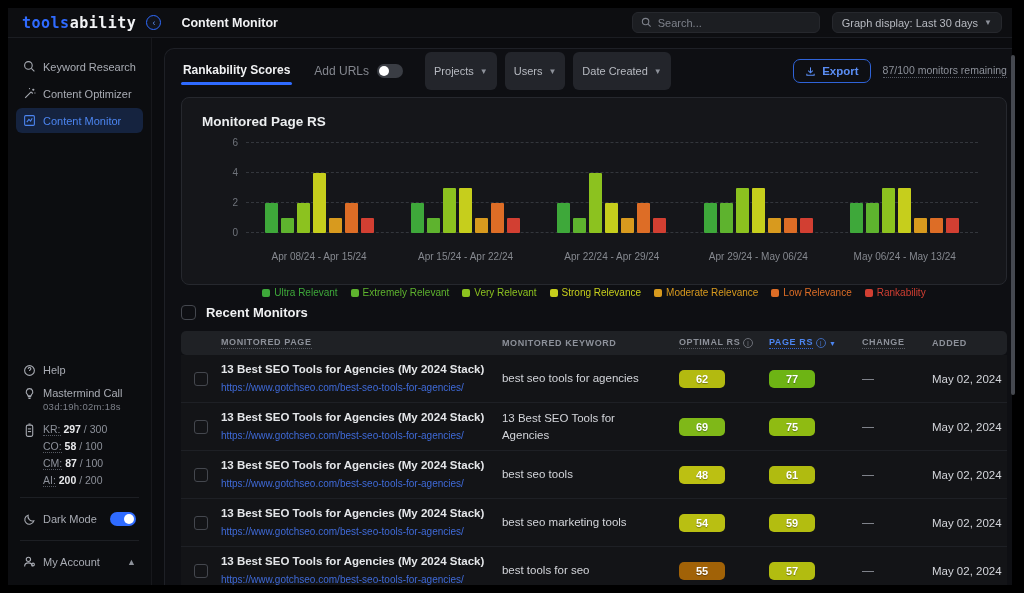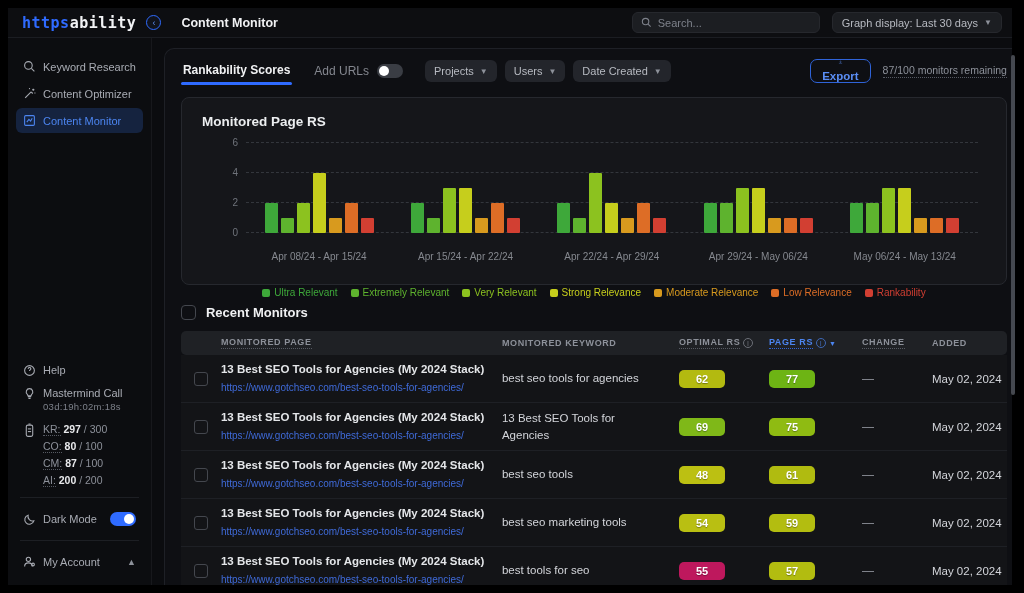--- a/index.html
+++ b/index.html
@@ -62,26 +62,26 @@
   .content-wrap { background:#0e0f13; border:1px solid #1e2026; border-bottom:none;
     border-radius:10px 10px 0 0; height:100%; padding:10px 16px 0 16px; width:860px; }
 
   .toolbar { display:flex; align-items:center; height:30px; }
   .tab { position:relative; color:#f0f1f3; font-size:12px; font-weight:700; padding:0 2px 8px 2px; cursor:pointer; }
   .tab .underline { position:absolute; left:0; right:0; bottom:0; height:3px; background:#2f6bff; border-radius:2px; }
   .addurls { display:flex; align-items:center; gap:8px; margin-left:22px; color:#84878f;
     font-size:12px; cursor:pointer; padding-bottom:6px; }
   .filters { display:flex; gap:8px; margin-left:22px; padding-bottom:6px; }
   .chip { display:flex; align-items:center; gap:6px; background:#23252b; border-radius:6px;
-    height:22px; padding:0 9px; color:#b7bac1; font-size:11px; cursor:pointer; }
+    height:38px; padding:0 9px; color:#b7bac1; font-size:11px; cursor:pointer; }
   .chip .chev, .graph-display .chev { font-size:8px; color:#8d919a; }
   .toolbar-right { margin-left:auto; display:flex; align-items:center; gap:12px; padding-bottom:6px; }
   .export-btn { display:flex; align-items:center; gap:6px; height:24px; padding:0 11px;
     border:1px solid #2f63d8; border-radius:7px; background:transparent; color:#5b8ef5;
-    font-size:11.5px; font-weight:600; cursor:pointer; font-family:inherit;flex-direction:column; }
+    font-size:11.5px; font-weight:600; cursor:pointer; font-family:inherit; }
   .monitors-remaining { color:#8d919a; font-size:10.5px; border-bottom:1px dotted #565a63;
     padding-bottom:1px; cursor:pointer; }
 
   
   .chart-panel { margin-top:8px; height:188px; background:#15161a; border:1px solid #26282e;
     border-radius:8px; padding:16px 20px 0 20px; }
   .chart-title { color:#eceef0; font-size:13.5px; font-weight:700; }
   .plot { position:relative; margin:14px 4px 0 4px; height:110px; }
   .plot-inner { position:absolute; left:40px; right:4px; top:0; height:90px; }
   .gridline { position:absolute; left:0; right:0; border-top:1px dashed #33363c; height:0; }
@@ -126,21 +126,21 @@
   .scrollbar-thumb { position:absolute; right:9px; top:55px; width:4px; height:340px;
     border-radius:2px; background:#45484f; }
 </style>
 </head>
 <body>
 
 <div class="stage">
   <div class="app">
 
     <header class="topbar">
-      <span class="logo"><span class="lr">https</span><span class="la">ability</span></span>
+      <span class="logo"><span class="lr">tools</span><span class="la">ability</span></span>
       <button class="collapse-btn">‹</button>
       <div class="page-title">Content Monitor</div>
       <div class="tb-spacer"></div>
       <div class="search-box">
         <svg width="11" height="11" viewBox="0 0 24 24" fill="none" stroke="#7d818a" stroke-width="2.4">
             <circle cx="10" cy="10" r="7"></circle>
             <line x1="15.5" y1="15.5" x2="21" y2="21"></line>
           </svg>
         <input type="text" placeholder="Search..." style="">
       </div>
@@ -199,21 +199,21 @@
           </div>
           <div class="credits">
             <svg width="13" height="15" viewBox="0 0 24 28" fill="none" stroke="#a9acb4" stroke-width="2">
                 <rect x="6" y="4" width="12" height="21" rx="3"></rect>
                 <line x1="10" y1="2" x2="14" y2="2"></line>
                 <line x1="9" y1="11" x2="15" y2="11"></line>
                 <line x1="9" y1="16" x2="15" y2="16"></line>
               </svg>
             <div class="credit-rows">
                 <div class="credit-row"><span class="cl">KR:</span><b> 297</b><span> / 300</span></div>
-                <div class="credit-row"><span class="cl">CO:</span><b> 80</b><span> / 100</span></div>
+                <div class="credit-row"><span class="cl">CO:</span><b> 58</b><span> / 100</span></div>
                 <div class="credit-row"><span class="cl">CM:</span><b> 87</b><span> / 100</span></div>
                 <div class="credit-row"><span class="cl">AI:</span><b> 200</b><span> / 200</span></div>
               </div>
           </div>
           <div class="side-divider"></div>
           <div class="dark-row">
             <svg width="13" height="13" viewBox="0 0 24 24" fill="none" stroke="currentColor" stroke-width="2">
                 <path d="M20 14.5A8.5 8.5 0 0 1 9.5 4 8.5 8.5 0 1 0 20 14.5z"></path>
               </svg>
             <span>Dark Mode</span>
@@ -451,21 +451,21 @@
                     <div><span class="badge" style="background: rgb(179, 189, 16);">59</span></div>
                     <div class="change-cell">—</div>
                     <div class="added-cell">May 02, 2024</div>
                   </div>
                   <div class="t-row">
                     <div class="cell-check">
                       <div class="checkbox"></div>
                     </div>
                     <div class="page-cell"><div class="ptitle">13 Best SEO Tools for Agencies (My 2024 Stack)</div><a class="purl">https://www.gotchseo.com/best-seo-tools-for-agencies/</a></div>
                     <div class="kw-cell">best tools for seo</div>
-                    <div><span class="badge" style="background: #be185d;">55</span></div>
+                    <div><span class="badge" style="background: #a16207;">55</span></div>
                     <div><span class="badge" style="background: rgb(178, 188, 16);">57</span></div>
                     <div class="change-cell">—</div>
                     <div class="added-cell">May 02, 2024</div>
                   </div>
                 </div>
             </div>
           </section>
 
         </div>
       </main>

